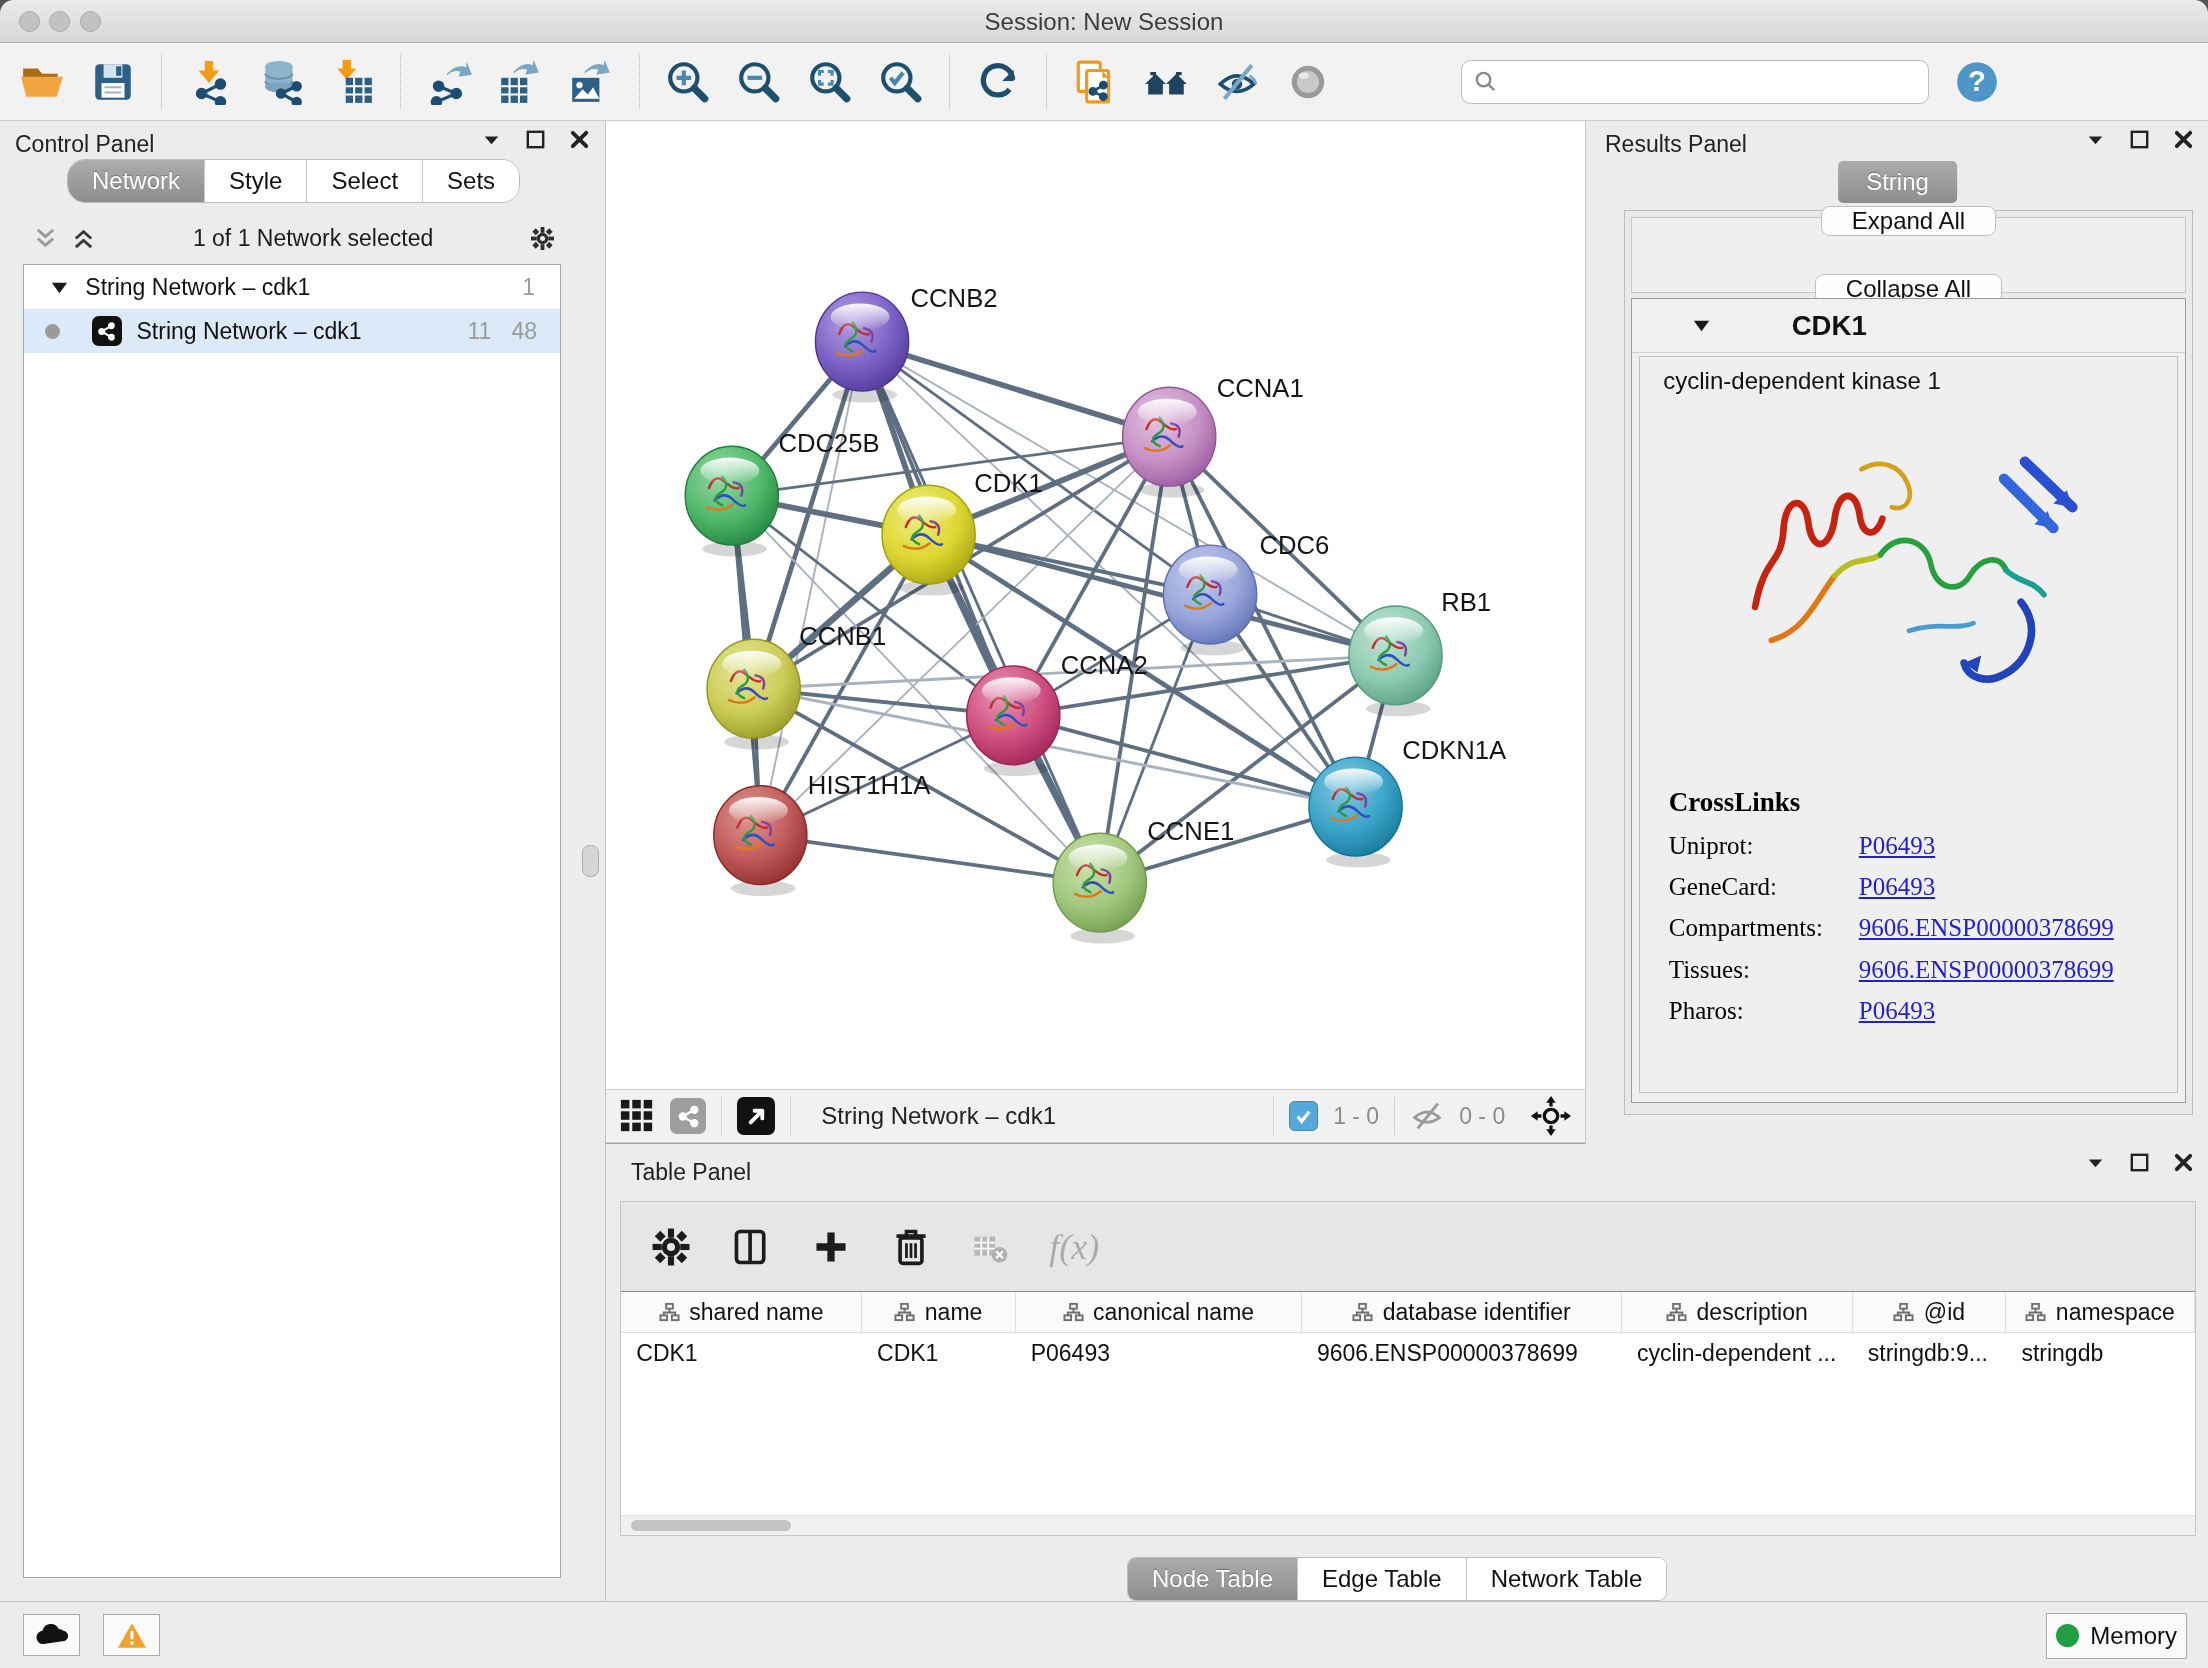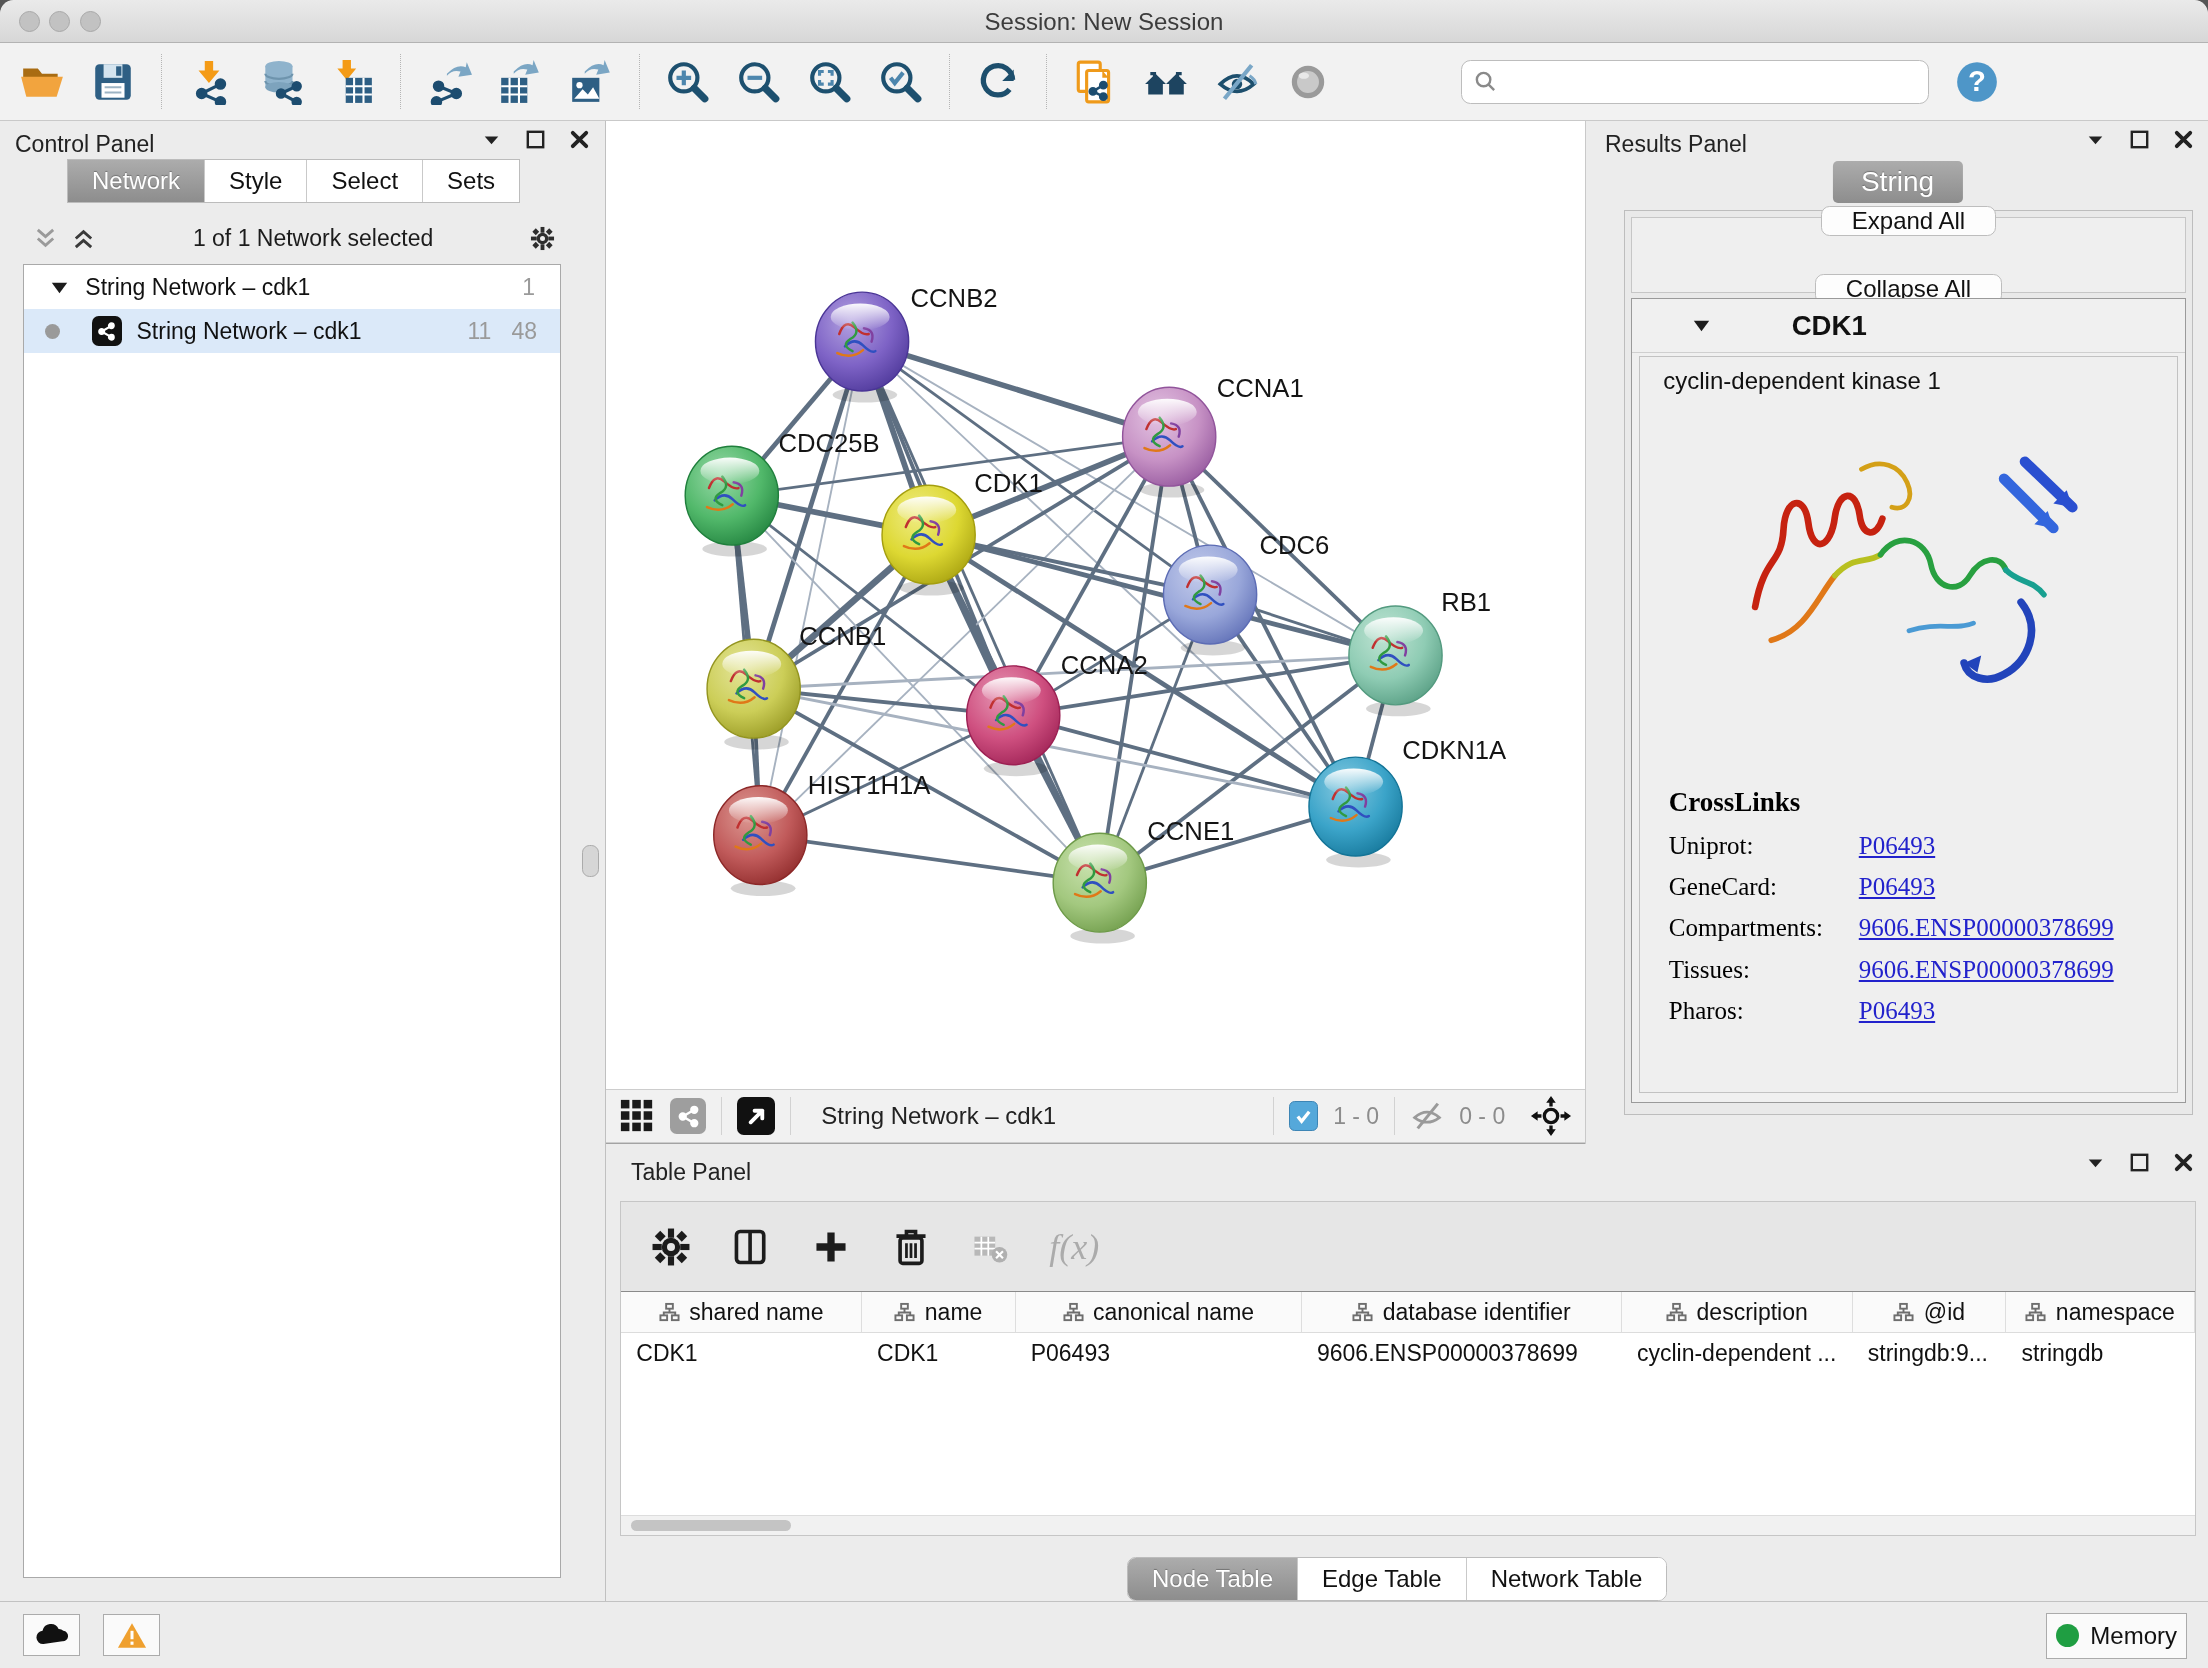--- a/index.html
+++ b/index.html
@@ -18,21 +18,21 @@
   .search-wrap{display:flex;align-items:center;margin-left:105px;width:468px;height:44px;background:#fff;
     border:1px solid #bdbdbd;border-radius:9.5px;padding:0 11.4px;gap:7.6px;box-sizing:border-box;}
   .search-wrap input{border:none;outline:none;font-size:23px;flex:1;background:transparent;font-family:inherit;}
   
   .panel-title{font-size:23px;color:#222;}
   .win-icons{position:absolute;right:13.3px;top:5.7px;display:flex;gap:19px;align-items:center;}
   .wi{width:25px;height:25px;}
   
   .control-panel{position:absolute;left:0;top:121px;width:606px;height:1482px;background:#ececec;border-right:1px solid #c0c0c0;box-sizing:border-box;}
   .cp-header{position:absolute;left:15px;top:9.5px;}
-  .cp-tabs{position:absolute;left:67px;top:38px;display:flex;border:1px solid #bcbcbc;border-radius:0;overflow:hidden;background:#fff;height:42px;}
+  .cp-tabs{position:absolute;left:67px;top:38px;display:flex;border:1px solid #bcbcbc;border-radius:18px;overflow:hidden;background:#fff;height:42px;}
   .tabbtn{padding:0 24px;line-height:42px;font-size:24px;color:#111;border-right:1px solid #c9c9c9;background:#fff;cursor:default;}
   .tabbtn:last-child{border-right:none;}
   .tabbtn.sel{background:linear-gradient(#acacac,#8d8d8d);color:#fff;text-shadow:0 -1px 1px rgba(0,0,0,.3);}
   .cp-inforow{position:absolute;left:23px;right:44px;top:95px;height:44px;display:flex;align-items:center;}
   .cp-status{flex:1;text-align:center;font-size:23px;color:#1c1c1c;}
   .treebox{position:absolute;left:23px;right:44px;top:143px;bottom:25px;background:#fff;border:1px solid #a9a9a9;}
   .trow{height:44px;display:flex;align-items:center;font-size:23px;color:#111;}
   .trow.selrow{background:#dbe9f9;}
   .tnum{color:#9a9a9a;}
   .share-badge{width:29.5px;height:29.5px;border-radius:6.7px;background:#111;display:flex;align-items:center;justify-content:center;}
@@ -43,21 +43,21 @@
   .fsep{border-left:1px solid #d2d2d2;height:38px;}
   .footer-title{font-size:24px;color:#222;margin-left:15px;}
   .fcount{font-size:23px;color:#8c8c8c;}
   .checkbox{width:27.6px;height:27.6px;border-radius:5.7px;background:#55a8da;border:1px solid #3d85b5;display:flex;align-items:center;justify-content:center;}
   
   .handle{position:absolute;background:#d6d6d6;border:1px solid #ababab;border-radius:7.6px;}
   
   .results-panel{position:absolute;left:1585px;top:121px;width:624px;height:1023px;background:#ececec;border-left:1px solid #c9c9c9;box-sizing:border-box;}
   .rp-header{position:absolute;left:19px;top:9.5px;text-align:right;}
   .rp-tab{position:absolute;left:50%;transform:translateX(-50%);top:40px;height:42px;line-height:42px;padding:0 28.5px;
-    background:linear-gradient(#acacac,#8d8d8d);color:#fff;font-size:28px;border-radius:5px;text-shadow:0 -1px 1px rgba(0,0,0,.3);}
+    background:linear-gradient(#acacac,#8d8d8d);color:#fff;font-size:24px;border-radius:5px;text-shadow:0 -1px 1px rgba(0,0,0,.3);}
   .rp-outer{position:absolute;left:38px;width:569px;top:89px;height:905px;background:#e9e9e9;border:1px solid #bdbdbd;box-sizing:border-box;}
   .rp-buttons{margin:5.7px;height:74px;border:1px solid #c6c6c6;background:#efefef;display:flex;align-items:center;justify-content:center;gap:38px;flex-direction:column;}
   .rp-btn{height:44px;padding:0 30px;background:#fdfdfd;border:1px solid #bdbdbd;border-radius:8.6px;font-size:24px;color:#111;font-family:inherit;}
   .rp-list{margin:0 5.7px;border:1px solid #9a9a9a;background:#f0f0f0;height:805px;position:relative;box-sizing:border-box;}
   .rp-entry-header{height:53px;display:flex;align-items:center;border-bottom:1px solid #cfcfcf;}
   .rp-gene{font-size:27.6px;font-weight:bold;color:#111;margin-left:78px;}
   .rp-card{position:absolute;left:7.6px;right:7.6px;top:57px;bottom:9.5px;background:#efefef;border:1px solid #c2c2c2;}
   .rp-desc{position:absolute;left:23px;top:9.5px;font-size:24px;color:#111;}
   .protein{position:absolute;left:50%;transform:translateX(-50%);top:55px;}
   .xlinks{position:absolute;left:28.5px;top:430px;font-family:"Liberation Serif",serif;}

